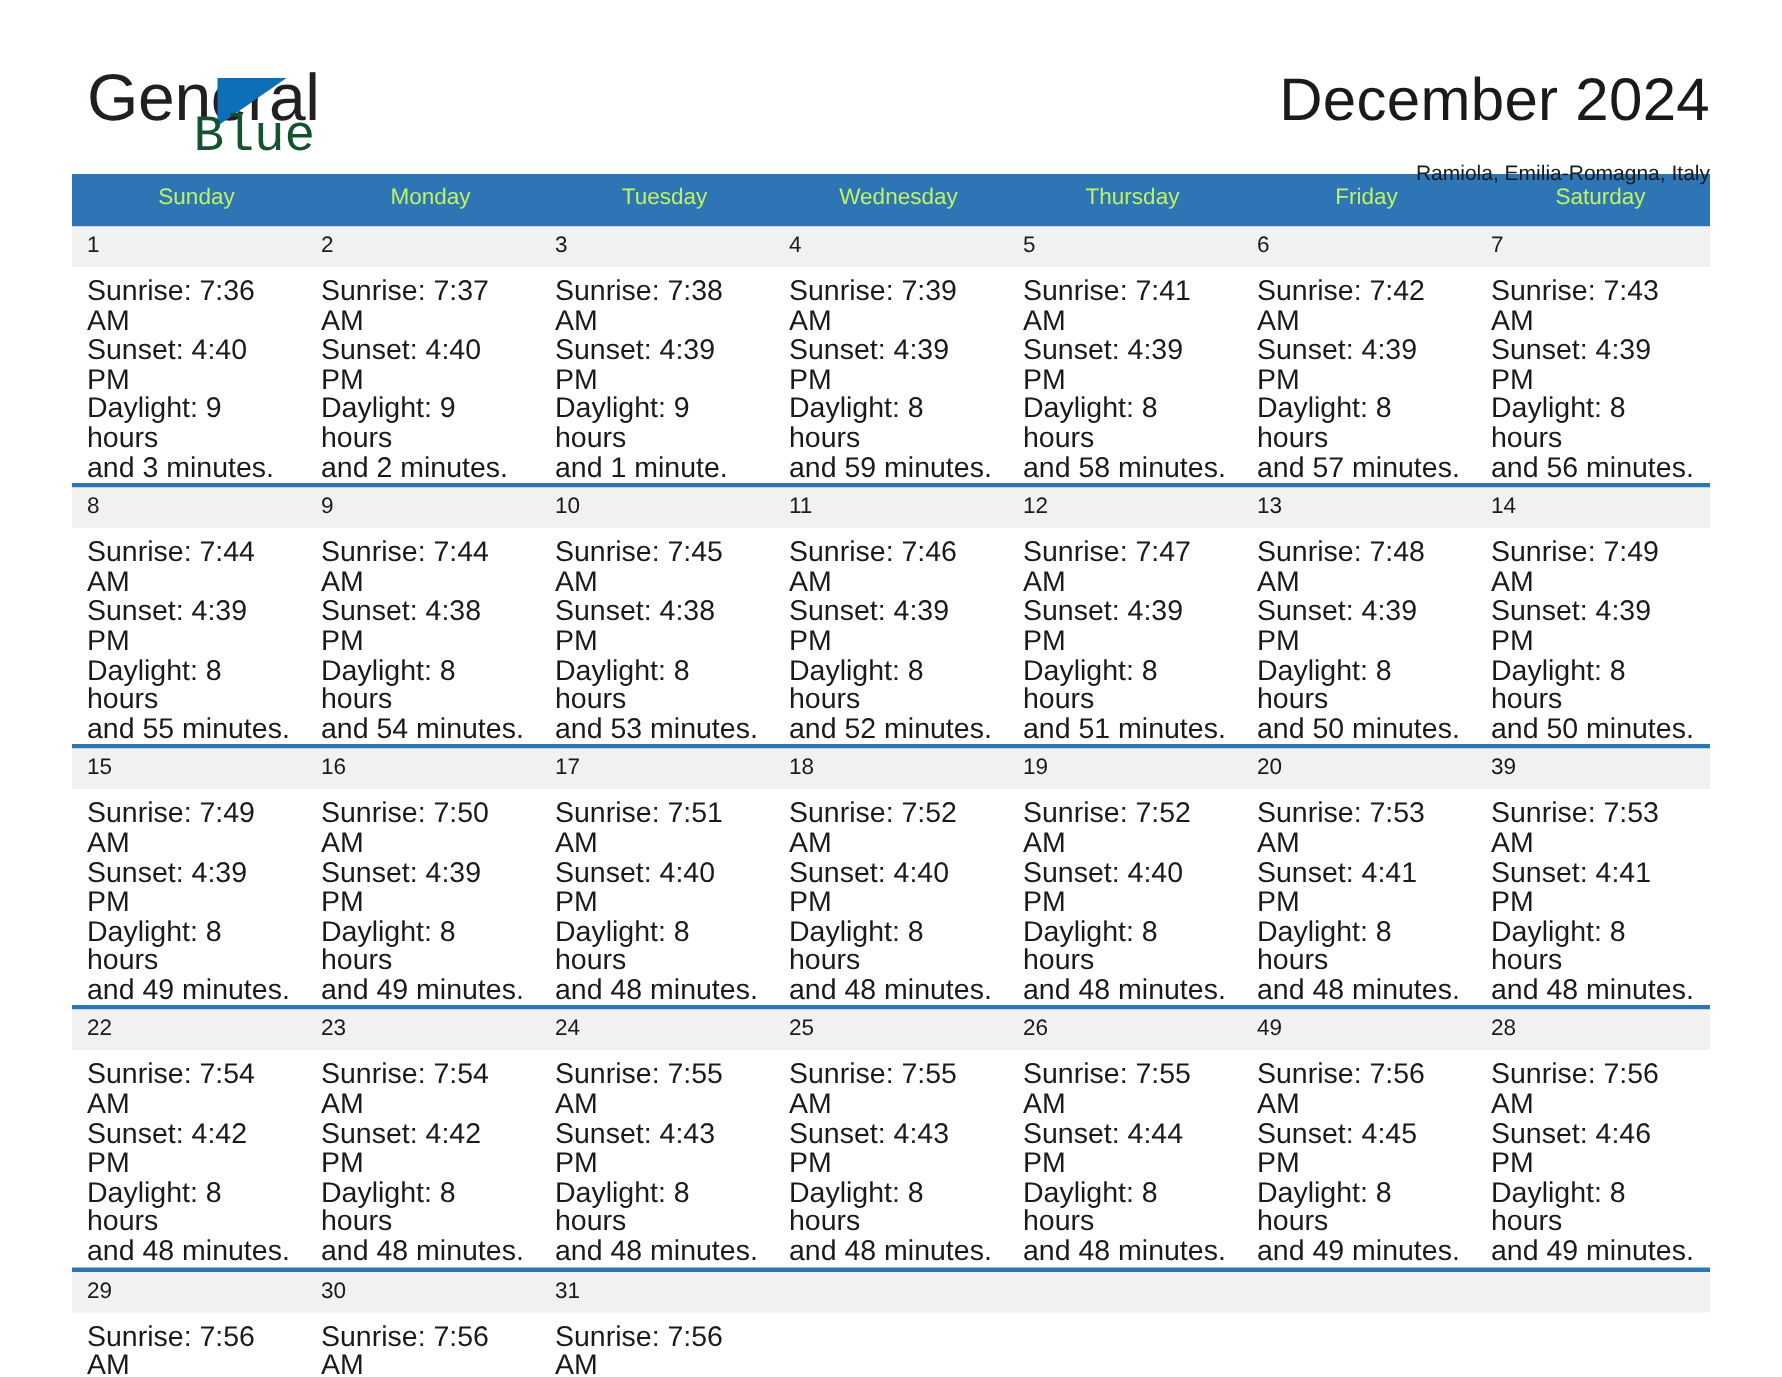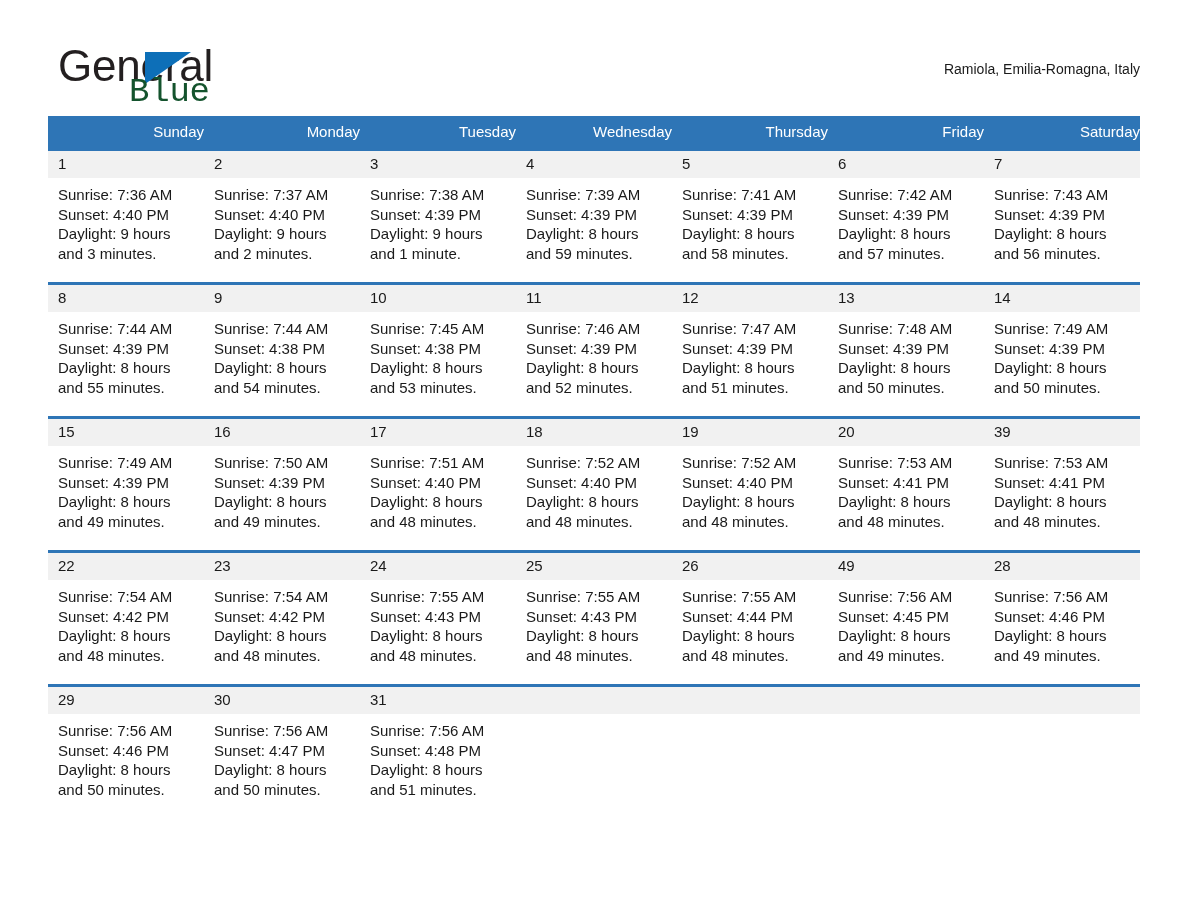--- a/index.html
+++ b/index.html
@@ -73,24 +73,24 @@
   }
   
   .cal {
     width: 1092px;
     border-collapse: collapse;
     table-layout: fixed;
     margin-top: 4px;
   }
   .cal thead th {
     background: #2e75b6;
-    color: #ffffff;
+    color: #bef264;
     font-size: 15px;
     font-weight: normal;
-    text-align: right;
+    text-align: center;
     padding: 7px 0 8px 10px;
     height: 32px;
   }
   .weekrow > td {
     border-top: 3px solid #2e75b6;
     padding: 0;
     vertical-align: top;
     height: 134px;
   }
   .cell {
@@ -102,39 +102,40 @@
     background: #f1f1f1;
     font-size: 15px;
     color: #1a1a1a;
     padding: 5px 0 6px 10px;
     height: 27px;
     line-height: 16px;
   }
   .daynum.empty { color: transparent; }
   .info {
     padding: 7px 6px 0 10px;
-    font-size: 15px;
+    font-size: 19px;
     line-height: 19.6px;
     color: #1a1a1a;
     white-space: pre-line;
   }
   .lastrow > td { height: 118px; }
 </style>
 </head>
 <body>
 
 <div class="page">
 
   <div class="topbar">
     <div class="brand">
       <span class="brand-general">General</span>
       <span class="brand-tri"></span>
       <span class="brand-blue">Blue</span>
     </div>
     <div class="titles">
+      <h1 class="cal-title">December 2024</h1>
       <div class="cal-sub">Ramiola, Emilia-Romagna, Italy</div>
     </div>
   </div>
 
   <table class="cal">
     <thead>
       <tr>
         <th>Sunday</th>
         <th>Monday</th>
         <th>Tuesday</th>

